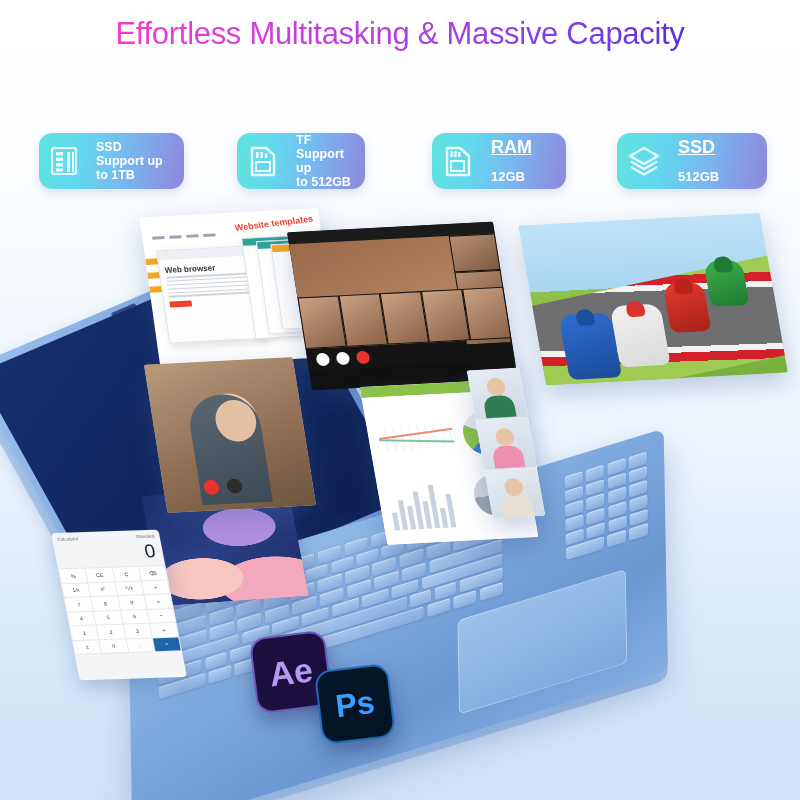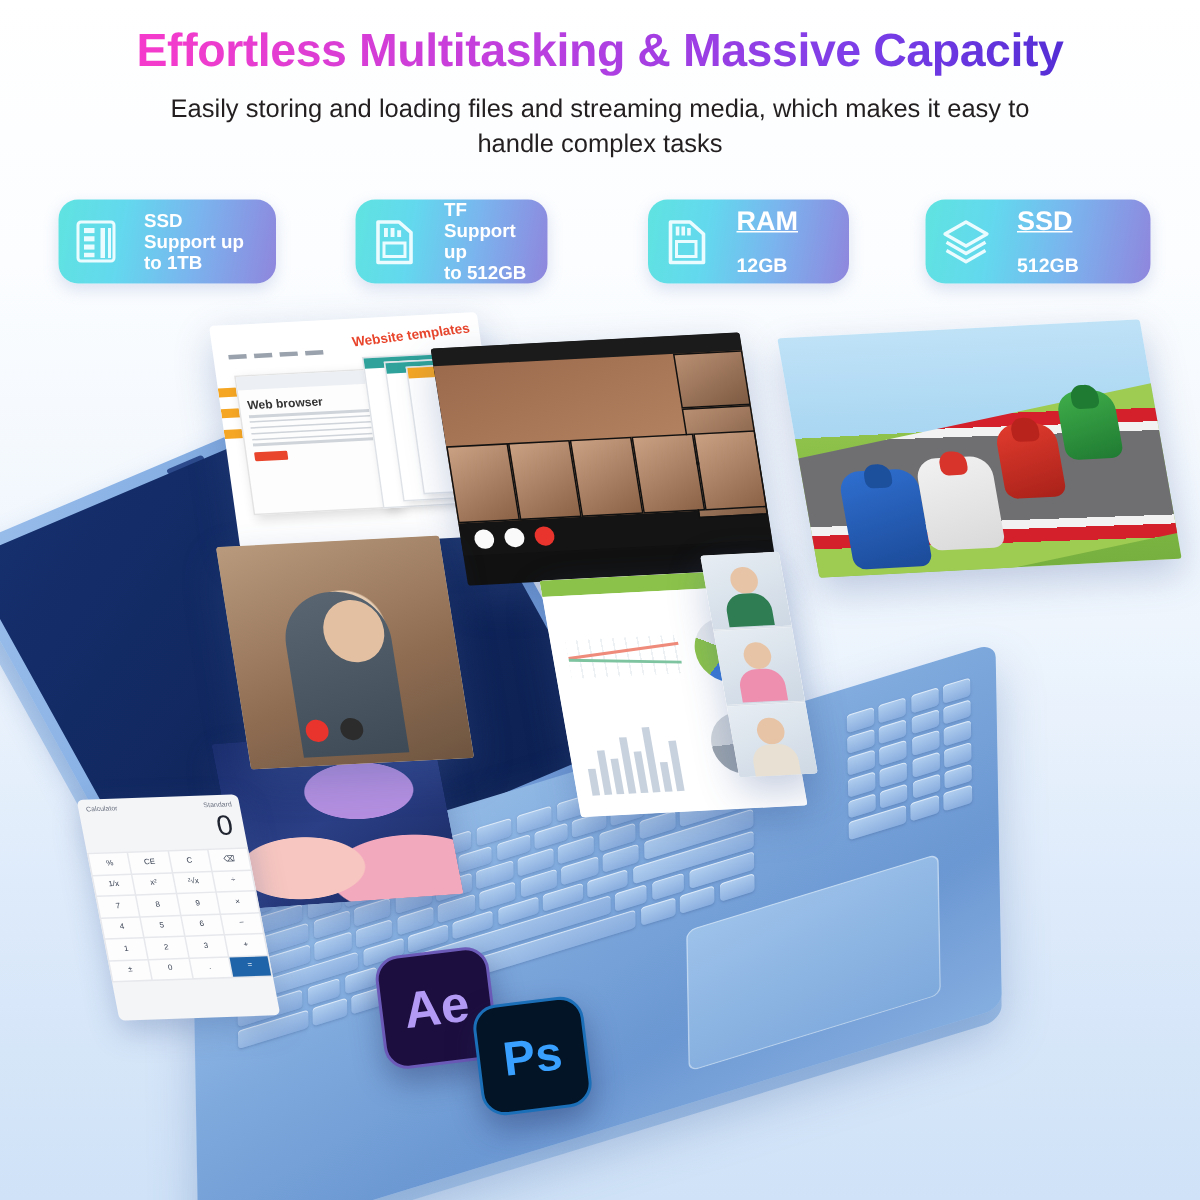--- a/index.html
+++ b/index.html
@@ -7,21 +7,21 @@
     width:800px;height:800px;overflow:hidden;
     font-family:"Liberation Sans","DejaVu Sans",sans-serif;
     background:linear-gradient(180deg,#ffffff 0%,#fbfdff 22%,#eef5fd 52%,#dbe9fa 78%,#cfe2f7 100%);
     position:relative;
   }
   .stage{position:absolute;inset:0;}
 
   
   .headline{
     position:absolute;top:16px;left:0;width:800px;text-align:center;
-    font-size:31px;font-weight:bold;letter-spacing:-.3px;
+    font-size:31px;font-weight:normal;letter-spacing:-.3px;
     background:linear-gradient(90deg,#ff35c8 0%,#f03ccd 16%,#b93fe0 46%,#7b3ee8 72%,#3a22c9 100%);
     -webkit-background-clip:text;background-clip:text;color:transparent;
     -webkit-text-fill-color:transparent;white-space:nowrap;
   }
   .subhead{
     position:absolute;top:62px;left:90px;width:620px;text-align:center;
     font-size:17px;line-height:1.33;color:#231f20;
   }
 
   
@@ -214,21 +214,20 @@
   .calc-grid{display:grid;grid-template-columns:repeat(4,1fr);gap:1px;background:#e6e8ec;padding:1px;}
   .ck{background:#fdfdfe;height:13.5px;display:flex;align-items:center;justify-content:center;font-size:5.2px;color:#374151;}
   .ck.eq{background:#1f63a8;color:#fff;}
 </style>
 </head>
 <body>
 
 <div class="stage">
 
   <div class="headline">Effortless Multitasking &amp; Massive Capacity</div>
-  <div class="subhead">Easily storing and loading files and streaming media, which makes it easy to handle complex tasks</div>
 
   <div class="badges">
 
     <div class="badge" id="badge-ssd1">
       <svg class="bi" width="30" height="34" viewBox="0 0 30 34">
         <rect x="3" y="4" width="24" height="26" rx="2" fill="none" stroke="#eafcff" stroke-width="2"></rect>
         <rect x="7" y="8" width="7" height="3.4" fill="#eafcff"></rect>
           <rect x="7" y="13.5" width="7" height="3.4" fill="#eafcff"></rect>
         <rect x="7" y="19" width="7" height="3.4" fill="#eafcff"></rect>
           <rect x="7" y="24.5" width="7" height="3" fill="#eafcff"></rect>

